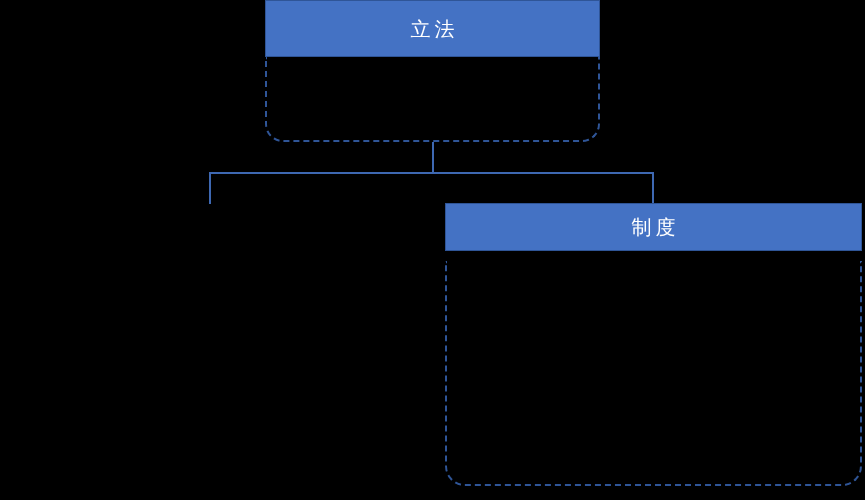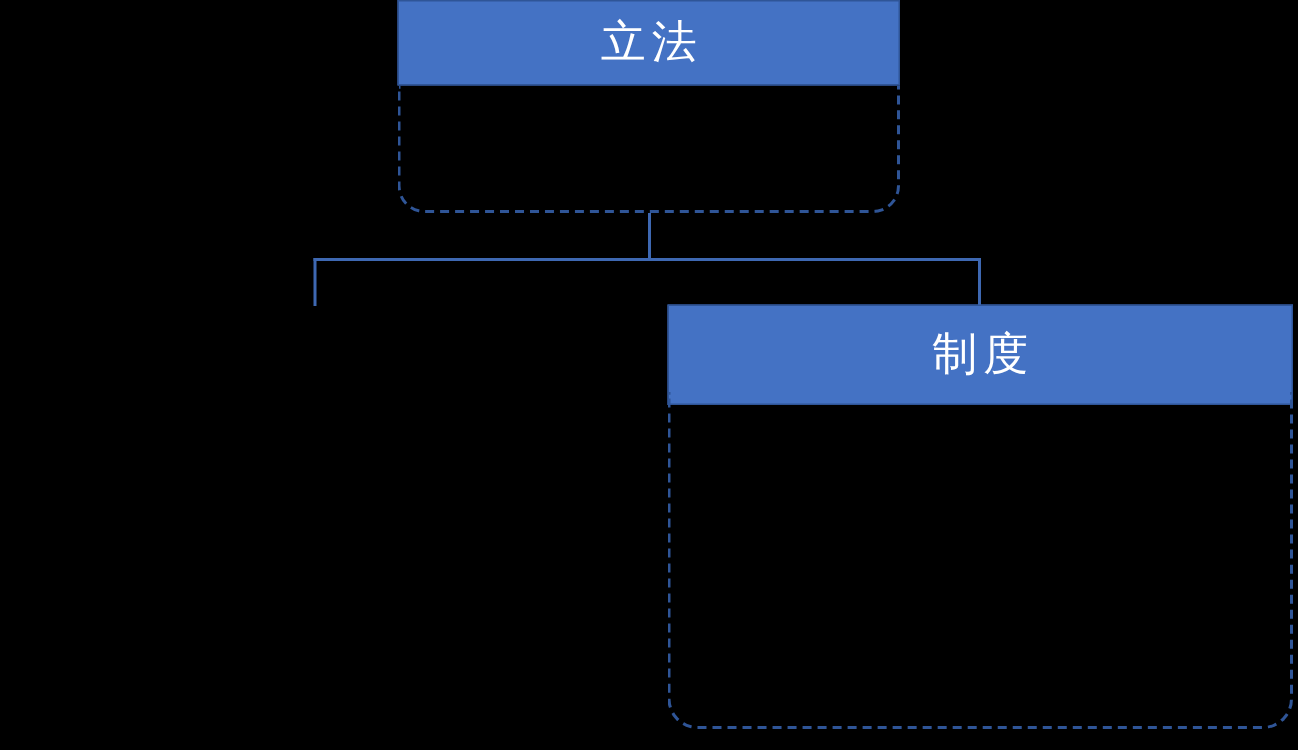--- a/index.html
+++ b/index.html
@@ -23,21 +23,21 @@
     box-sizing: border-box;
     width: 100%;
     background: var(--header_fill, #4472C4);
     border: 1px solid var(--border_color, #2F5597);
     display: flex;
     align-items: center;
     justify-content: center;
   }
   .node-label {
     color: var(--text_color, #FFFFFF);
-    font-size: 30px;
+    font-size: 20px;
     line-height: 1;
     letter-spacing: 4px;
     text-indent: 4px;
     user-select: none;
   }
   .node-body {
     box-sizing: border-box;
     position: absolute;
     left: 0;
     right: 0;
@@ -49,21 +49,21 @@
   
   .node-top { left: 265px; top: 0; width: 335px; height: 142px; }
   .node-top .node-header { height: 57px; }
   .node-top .node-body { top: 57px; border-radius: 0 0 18px 18px; }
   
   .node-left { left: 2px; top: 203px; width: 416px; height: 283px; }
   .node-left .node-header { height: 58px; }
   .node-left .node-body { top: 58px; border-radius: 0 0 20px 20px; }
   
   .node-right { left: 445px; top: 203px; width: 417px; height: 283px; }
-  .node-right .node-header { height: 67px; }
+  .node-right .node-header { height: 48px; }
   .node-right .node-body { top: 58px; border-radius: 0 0 20px 20px; }
   
   .connector {
     position: absolute;
     background: var(--connector_color, #3E68B2);
   }
   .conn-v-top   { left: 432px; top: 142px; width: 2px; height: 31px; }
   .conn-h       { left: 209px; top: 172px; width: 445px; height: 2px; }
   .conn-v-left  { left: 209px; top: 172px; width: 2px; height: 32px; }
   .conn-v-right { left: 652px; top: 172px; width: 2px; height: 32px; }

